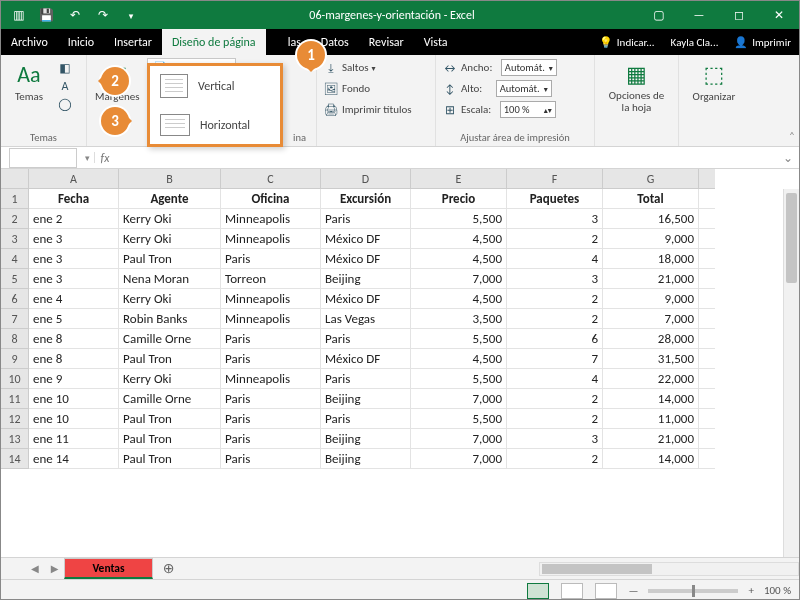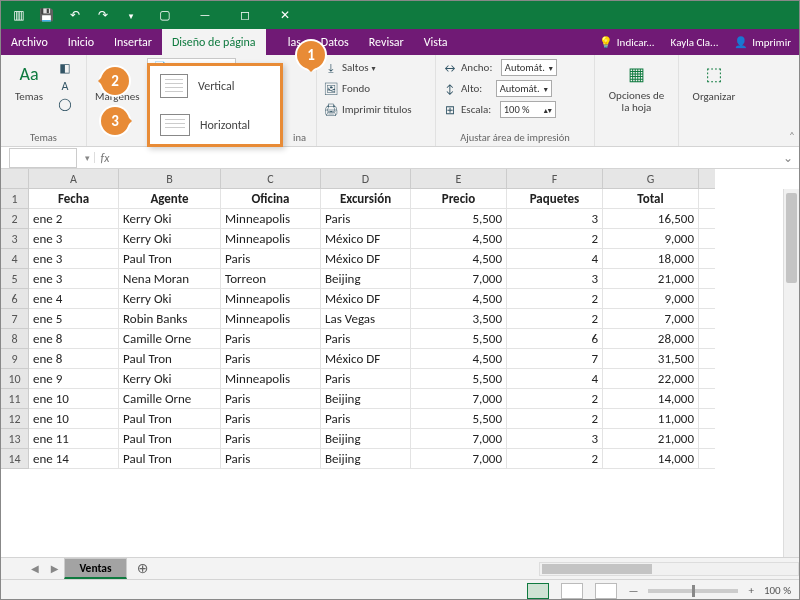--- a/index.html
+++ b/index.html
@@ -8,33 +8,33 @@
   
   .titlebar { height: 28px; background: #0f7a3f; color: #fff; display: flex; align-items: center; }
   .qa { display: flex; gap: 0; align-items: center; padding-left: 4px; }
   .qa-btn { width: 28px; height: 24px; display:flex;align-items:center;justify-content:center; color:#fff; font-size:12px; }
   .title-text { flex:1; text-align:center; font-size:12px; }
   .titleright { display:flex; align-items:center; height:100%; }
   .tr-btn { width: 40px; height: 28px; display:flex;align-items:center;justify-content:center; }
   .tr-btn:last-child { background:#0f7a3f; }
 
   
-  .tabs { height: 26px; background: #701a75; color: #fff; display:flex; align-items:stretch; font-size:12px; }
+  .tabs { height: 26px; background: #000000; color: #fff; display:flex; align-items:stretch; font-size:12px; }
   .tab { padding: 0 10px; display:flex;align-items:center; white-space:nowrap; }
   .tab.active { background:#f3f3f3; color:#0f7a3f; }
   .tabs .spacer { flex:1; }
   .tab-tell, .tab-user, .tab-share { display:flex;align-items:center; padding:0 8px; font-size:11px; gap:4px; }
 
   
   .ribbon { height: 92px; background:#f3f3f3; border-bottom:1px solid #d4d4d4; display:flex; position:relative; font-size:11px; color:#444; }
   .rgroup { border-right:1px solid #e1e1e1; padding:3px 6px 2px 6px; display:flex; flex-direction:column; justify-content:space-between; }
   .rgroup .glabel { text-align:center; font-size:10.5px; color:#666; }
   .rcol { display:flex; gap:6px; flex:1; align-items:flex-start; }
   .bigbtn { display:flex; flex-direction:column; align-items:center; gap:2px; min-width:44px; padding:2px 2px; }
-  .bigbtn .ico { width:28px;height:28px; display:flex;align-items:center;justify-content:center; font-size:18px; color:#0f7a3f; }
+  .bigbtn .ico { width:28px;height:28px; display:flex;align-items:center;justify-content:center; font-size:22px; color:#0f7a3f; }
   .smallrow { display:flex; align-items:center; gap:3px; height:19px; }
   .ico-s { width:16px;height:16px;display:inline-flex;align-items:center;justify-content:center;font-size:12px;color:#356; }
   .spin { width:56px;height:17px;border:1px solid #aaa;background:#fff;display:inline-flex;align-items:center;padding:0 3px;font-size:10.5px;color:#333;}
 
   
   .orient-dd { position:absolute; top:8px; left:146px; width:136px; background:#fff; border:3px solid #e88b36; box-shadow:2px 2px 6px rgba(0,0,0,.2); z-index:30; }
   .orient-item { display:flex; align-items:center; gap:10px; padding:8px 10px; font-size:12px; color:#444; }
   .orient-ico { width:28px; height:24px; border:1px solid #888; position:relative; background:#fff; }
   .orient-ico.land { width:30px; height:22px; }
   .orient-ico::after { content:""; position:absolute; inset:4px; background:repeating-linear-gradient(#ccc 0 1px, transparent 1px 4px); }
@@ -58,21 +58,21 @@
   .corner { background:#e6e6e6; border-right:1px solid #ccc; border-bottom:1px solid #ccc; }
   .cell { border-right:1px solid #e3e3e3; border-bottom:1px solid #e3e3e3; padding:0 4px; height:20px; line-height:20px; white-space:nowrap; overflow:hidden;}
   .hd { font-weight:bold; text-align:center; }
   .num { text-align:right; }
   .vscroll { position:absolute; right:0; top:20px; bottom:0; width:16px; background:#f1f1f1; border-left:1px solid #ddd;}
   .vthumb { position:absolute; left:2px; right:2px; top:4px; height:90px; background:#c4c4c4; border-radius:2px;}
 
   
   .sheettabs { height:22px; background:#f3f3f3; border-top:1px solid #d4d4d4; display:flex; align-items:center; padding-left:24px; font-size:11.5px; gap:0;}
   .sheettabs .nav { color:#888; padding:0 6px; font-size:10px; }
-  .stab { padding:2px 14px; background:#a3a3a3; border:1px solid #ccc; border-bottom:2px solid #0f7a3f; font-weight:bold;}
+  .stab { padding:2px 27px; background:#ef4444; border:1px solid #ccc; border-bottom:2px solid #0f7a3f; font-weight:bold;}
   .addsheet { width:20px; text-align:center; color:#666; font-size:14px; margin-left:6px;}
   .sheettabs .hspace {flex:1;}
   .hscroll { width:260px; height:14px; background:#f1f1f1; border:1px solid #ddd; position:relative;}
   .hthumb { position:absolute; left:2px; top:1px; bottom:1px; width:110px; background:#c4c4c4;}
 
   
   .status { height:22px; background:#f3f3f3; border-top:1px solid #d4d4d4; display:flex;align-items:center; font-size:11px; color:#555; padding:0 8px; gap:10px;}
   .status .sp { flex:1; }
   .viewbtn { width:22px;height:16px;border:1px solid #bbb;display:inline-block;margin:0 1px;background:#fff;}
   .viewbtn.active{background:#cfe3d4;border-color:#0f7a3f;}
@@ -83,20 +83,21 @@
 <body>
 
 <div class="titlebar">
   <div class="qa">
     <div class="qa-btn">▥</div>
     <div class="qa-btn">💾</div>
     <div class="qa-btn">↶</div>
     <div class="qa-btn">↷</div>
     <div class="qa-btn" style="font-size:9px;">▾</div>
   </div>
+  <div class="title-text">06-margenes-y-orientación  -  Excel</div>
   <div class="titleright">
     <div class="tr-btn">▢</div>
     <div class="tr-btn">—</div>
     <div class="tr-btn">◻</div>
     <div class="tr-btn">✕</div>
   </div>
 </div>
 
 <div class="tabs">
   <div class="tab">Archivo</div>

